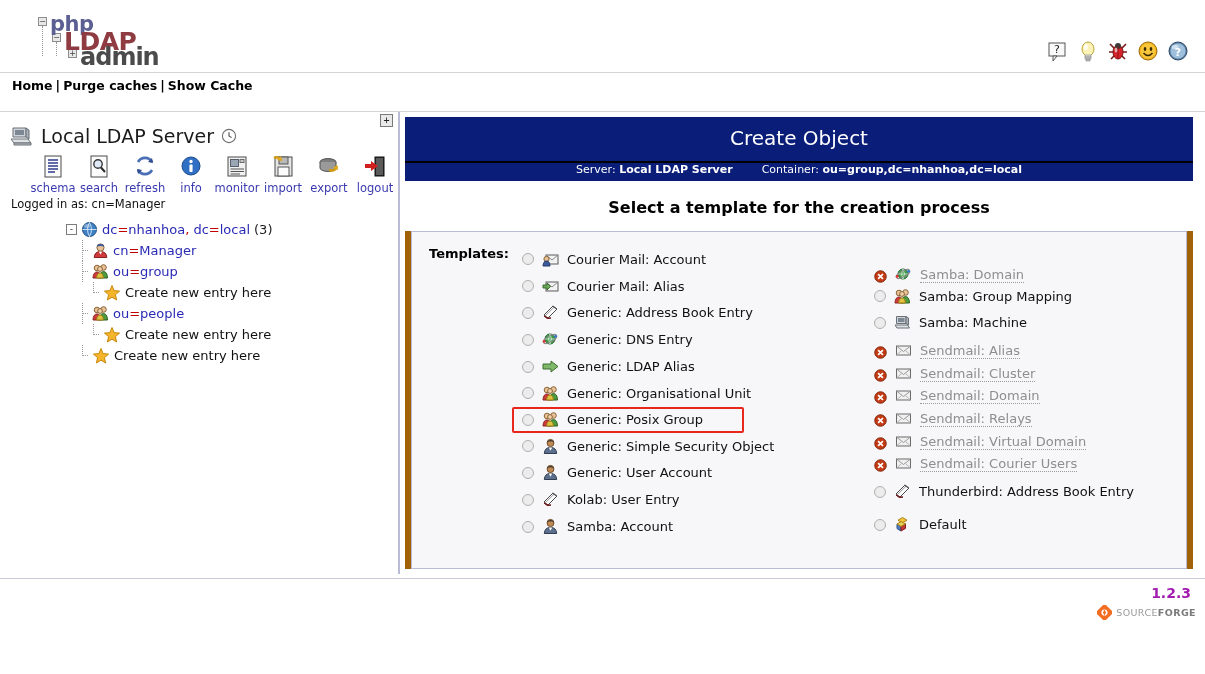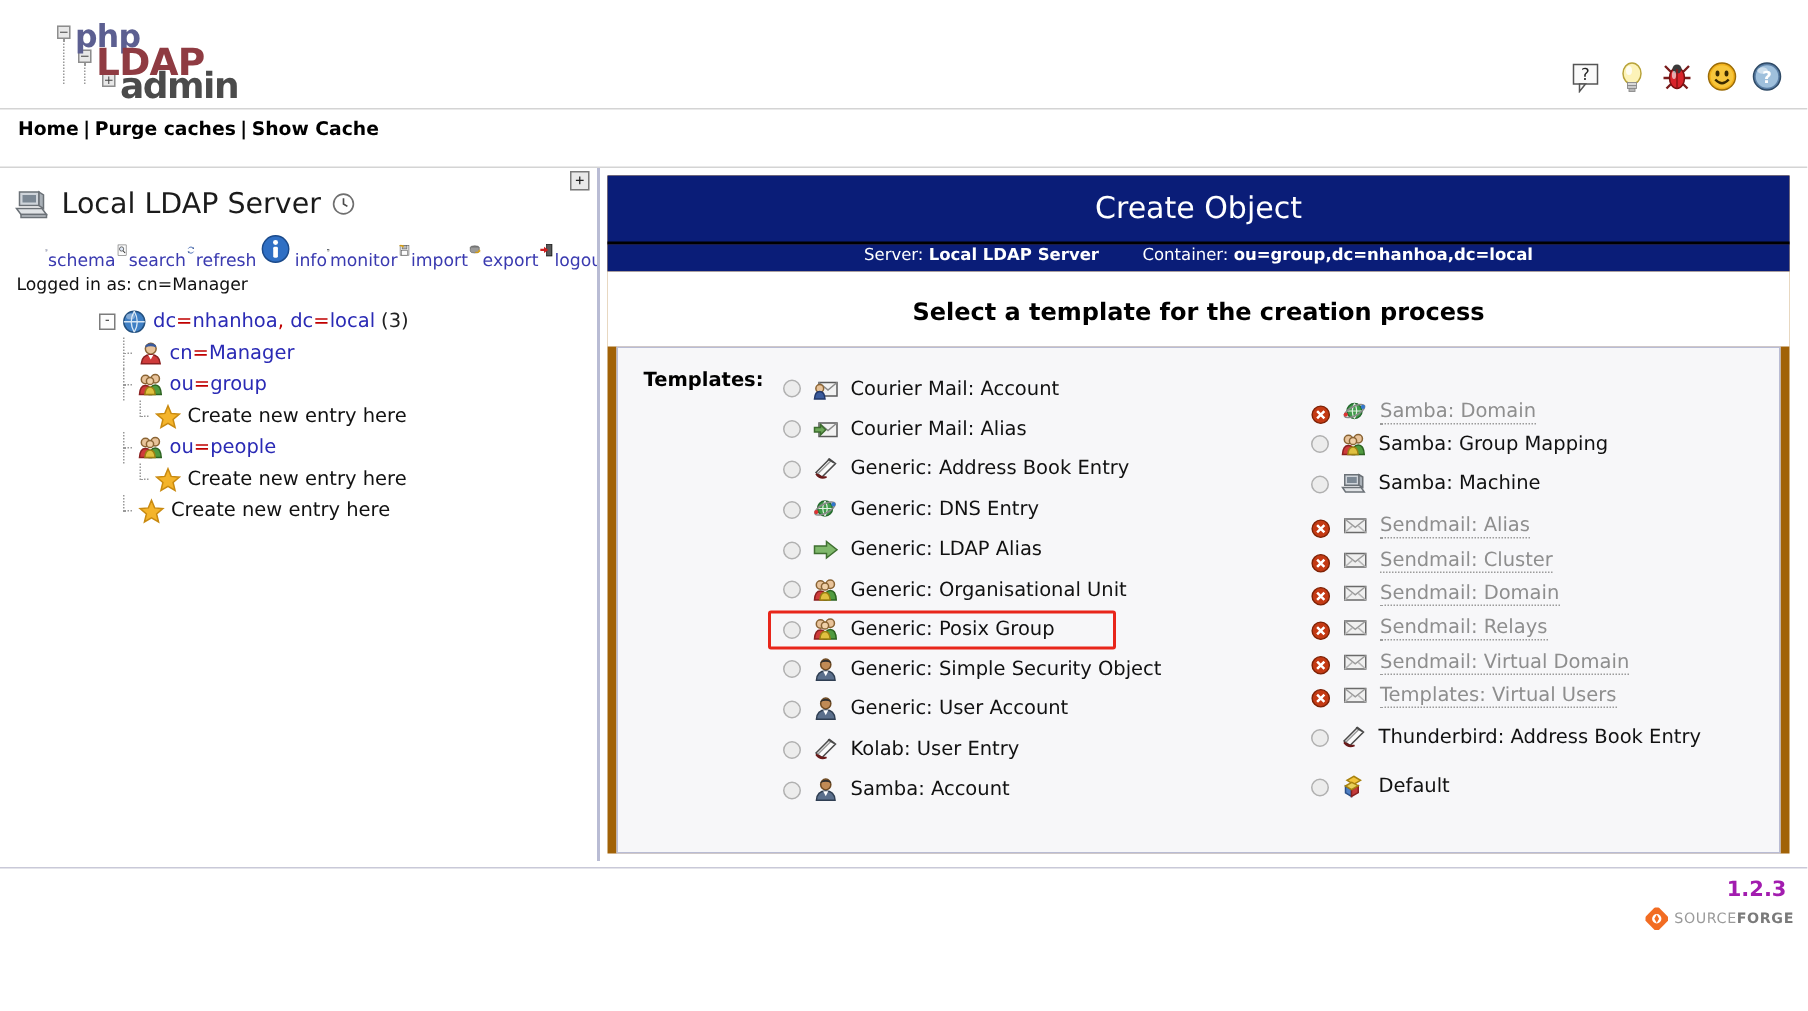--- a/index.html
+++ b/index.html
@@ -119,22 +119,22 @@
   }
 
   .toolbar {
     display: flex;
     gap: 0px;
     padding: 7px 0 0 30px;
   }
   .tool {
     width: 47px;
     display: flex;
-    flex-direction: row;
-    align-items: flex-end;
+    flex-direction: column;
+    align-items: center;
     cursor: pointer;
     text-decoration: none;
   }
   .tool .tlabel {
     font-size: 11.5px;
     color: #3a3ab0;
     margin-top: 1px;
   }
 
   .loggedin {
@@ -796,21 +796,21 @@
           <div class="trow tight disabled">
             <svg class="ticon" style="width:13px;height:13px" viewBox="0 0 14 14">
               <circle cx="7" cy="7" r="6.2" fill="#c43a14" stroke="#7d2206"></circle>
               <path d="M4.4 4.4 L9.6 9.6 M9.6 4.4 L4.4 9.6" stroke="#ffffff" stroke-width="1.8"></path>
             </svg>
             <svg class="ticon" viewBox="0 0 17 17">
               <rect x="1.5" y="4" width="14" height="9" fill="#f0f0f0" stroke="#6a6a6a"></rect>
               <path d="M1.5 4 L8.5 9.5 L15.5 4" stroke="#9a9a9a" fill="none"></path>
               <path d="M1.5 13 L6.5 8.6 M15.5 13 L10.5 8.6" stroke="#b5b5b5" fill="none"></path>
             </svg>
-            <span class="tname">Templates: Virtual Users</span>
+            <span class="tname">Sendmail: Courier Users</span>
           </div>
 
           <div style="height:6px"></div>
 
           <div class="trow">
             <span class="radio"></span>
             <svg class="ticon" viewBox="0 0 17 17">
               <path d="M2 11 L11 2 L15 5 L6 14 Z" fill="#fbfbfb" stroke="#4a4a4a"></path>
               <path d="M3 12 L12 3.2" stroke="#999"></path>
               <path d="M2 12 Q5 16 9 14 L6 14 Z" fill="#a52a2a" stroke="#6a1a1a"></path>

